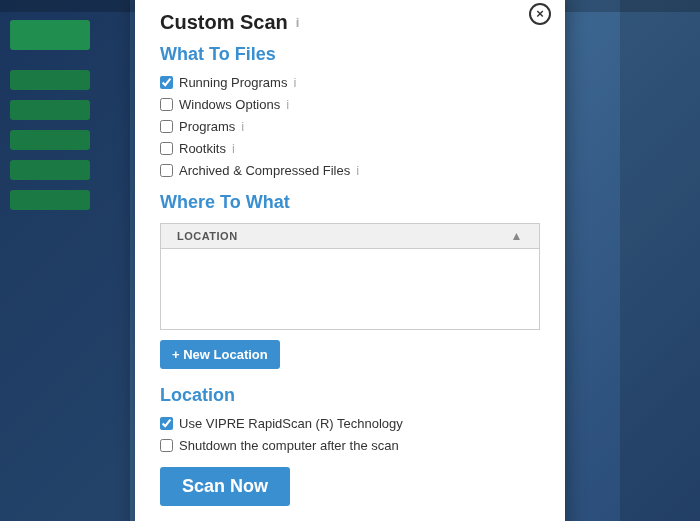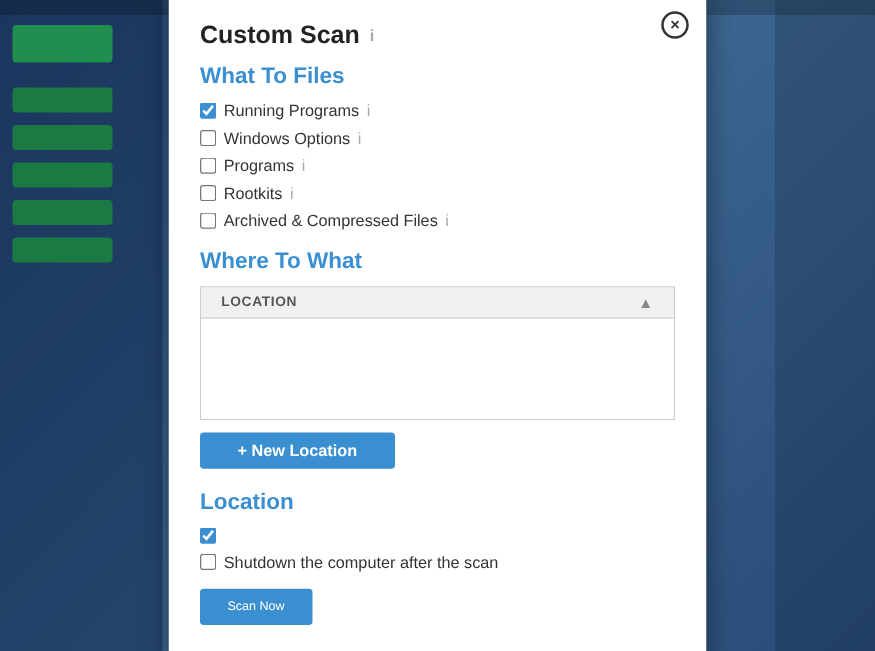--- a/index.html
+++ b/index.html
@@ -164,40 +164,40 @@
     .location-buttons {
       display: flex;
       gap: 8px;
       margin-top: 10px;
     }
 
     .btn-blue {
       background: #3a8fd1;
       color: #fff;
       border: none;
-      padding: 7px 30px;
+      padding: 7px 12px;
       font-size: 13px;
       border-radius: 3px;
       cursor: pointer;
       font-weight: bold;
     }
 
     .options-section {
       margin-top: 16px;
     }
 
     .scan-now-btn {
       background: #3a8fd1;
       color: #fff;
       border: none;
       padding: 9px 22px;
-      font-size: 10px;
+      font-size: 18px;
       border-radius: 3px;
       cursor: pointer;
-      font-weight: normal;
+      font-weight: bold;
       margin-top: 14px;
       display: block;
     }
 
     
     .bg-right {
       position: absolute;
       right: 0;
       top: 0;
       width: 80px;
@@ -289,20 +289,21 @@
       <div class="location-buttons">
         <button class="btn-blue">+ New Location</button>
       </div>
     </div>
 
     <div class="options-section">
       <div class="section-heading">Location</div>
 
       <div class="checkbox-row">
         <input type="checkbox" checked="" style="">
+        <label>Use VIPRE RapidScan (R) Technology</label>
       </div>
 
       <div class="checkbox-row">
         <input type="checkbox" style="">
         <label>Shutdown the computer after the scan</label>
       </div>
 
       <button class="scan-now-btn">Scan Now</button>
     </div>
 

